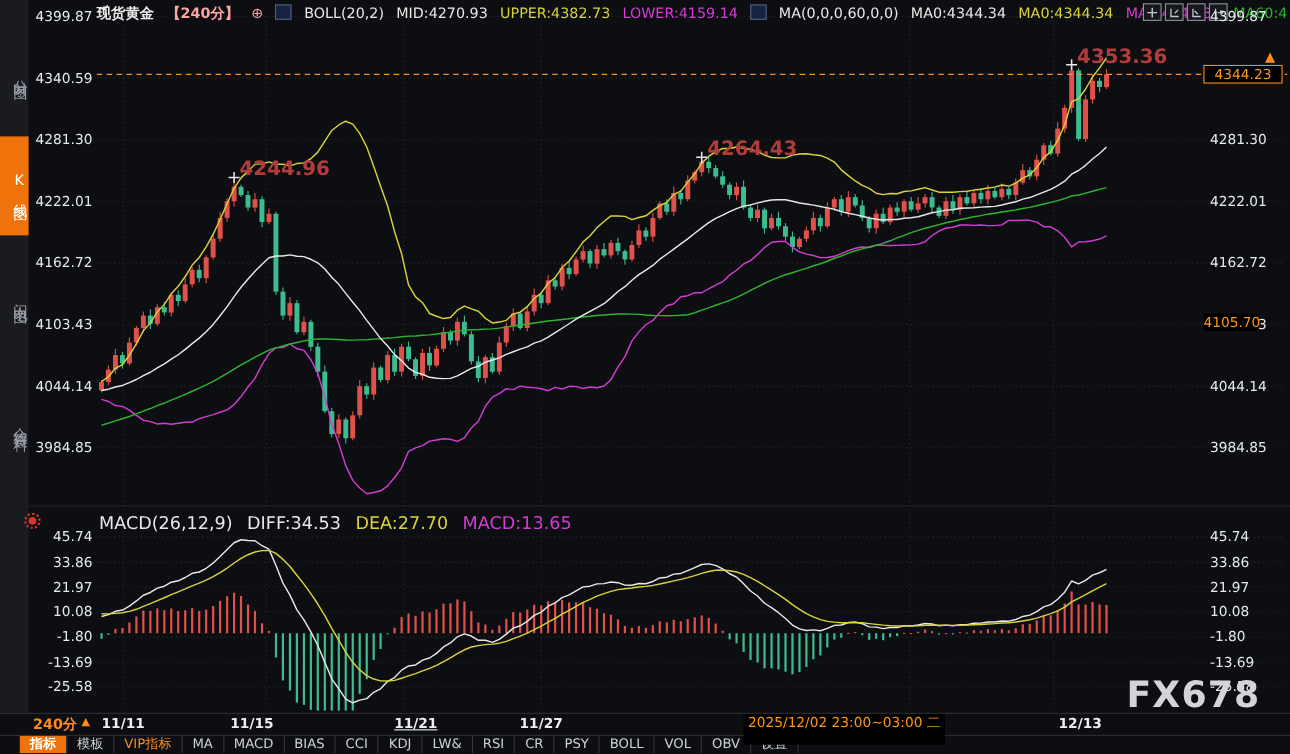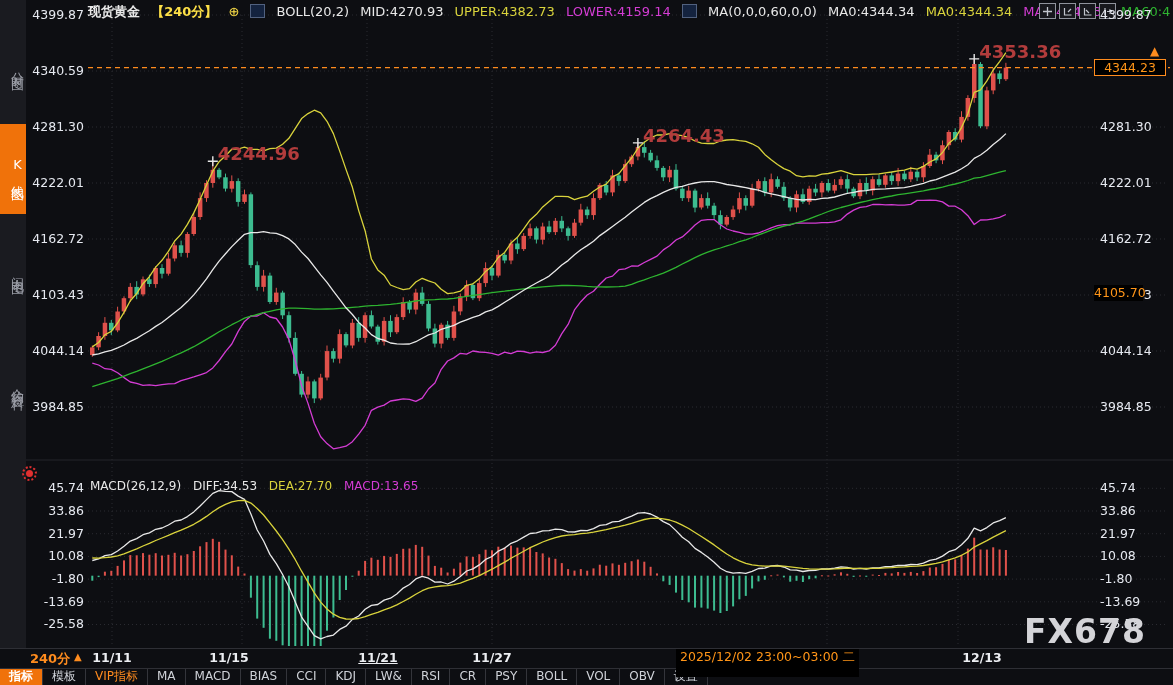--- a/index.html
+++ b/index.html
@@ -9,54 +9,54 @@
   .grid{stroke:#2a2b31;stroke-width:1;stroke-dasharray:1 3;}
   .ln{fill:none;stroke-width:1.3;stroke-linejoin:round;}
   
   #sidebar{position:absolute;left:0;top:0;width:26px;height:648px;background:#1a1b20;}
   .side-tab{position:absolute;left:0;width:26px;writing-mode:vertical-rl;text-orientation:upright;
       text-align:center;font-size:13px;color:#9a9da6;letter-spacing:3px;cursor:pointer;}
   .side-tab.active{background:#f0720a;color:#fff;}
   
   #header{position:absolute;left:88px;top:3px;height:16px;white-space:nowrap;font-size:13px;color:#dcdcdc;}
   #header span{margin-right:7px;}
-  .c-orange{color:#fde047;} .c-yellow{color:#d9d33c;} .c-mag{color:#d43cd4;} .c-green{color:#2eb430;}
+  .c-orange{color:#fca5a5;} .c-yellow{color:#d9d33c;} .c-mag{color:#d43cd4;} .c-green{color:#2eb430;}
   .c-white{color:#e8e8e8;}
   .mini-ic{display:inline-block;width:13px;height:12px;background:#14233f;border:1px solid #51617f;
       vertical-align:-2px;margin-right:5px;}
   
   #toolbar{position:absolute;left:1036px;top:3px;display:flex;}
   .tool{width:15px;height:14px;border:1px solid #8f939c;margin-left:3px;display:flex;
       align-items:center;justify-content:center;cursor:pointer;background:#17181d;}
   .tool svg{position:static;}
   
   .axis-label{position:absolute;font-size:12.5px;color:#e6e9f0;width:54px;}
   .al-left{left:30px;text-align:right;}
   .al-right{left:1100px;text-align:left;}
   .price-annot{position:absolute;font-size:18px;font-weight:700;color:#b23c3c;}
   #cur-price-box{position:absolute;left:1094px;top:59px;width:70px;height:15px;border:1px solid #ff8c1e;
       background:#000;color:#ff9518;font-size:12.5px;text-align:center;line-height:15px;}
   #cur-price-arrow{position:absolute;left:1150px;top:44px;color:#ff8c1e;font-size:12px;}
   #sec-price-box{position:absolute;left:1094px;top:285px;width:49px;height:16px;
       background:#000;color:#ff9518;font-size:12.5px;text-align:center;line-height:16px;}
   
-  #macd-row{position:absolute;left:90px;top:479px;font-size:12px;white-space:nowrap;}
+  #macd-row{position:absolute;left:90px;top:466px;font-size:16px;white-space:nowrap;}
   #macd-row span{margin-right:8px;}
   #burst{position:absolute;left:26px;top:470px;width:7px;height:7px;background:#e03030;
       border-radius:50%;outline:2px dotted #e03030;outline-offset:2px;}
   
   #xstrip{position:absolute;left:0;top:648px;width:1173px;height:20px;border-top:1px solid #2e2f35;box-sizing:border-box;}
   #period-label{position:absolute;left:30px;top:650px;font-size:13px;font-weight:700;color:#ff8c1e;}
   #period-arrow{position:absolute;left:74px;top:651px;font-size:10px;color:#ff8c1e;cursor:pointer;}
   .date-label{position:absolute;top:650px;width:46px;text-align:center;font-size:12.5px;font-weight:600;color:#eceef2;}
   #xtooltip{position:absolute;left:676px;top:649px;height:28px;background:#000;color:#ff9518;
       font-size:12.5px;line-height:16px;padding:0 4px;white-space:nowrap;z-index:3;}
   
   #tabbar{position:absolute;left:0;top:668px;width:1173px;height:17px;background:#0d0e12;
-      border-top:1px solid #2e2f35;display:flex;box-sizing:border-box;}
+      border-top:1px solid #2e2f35;display:flex;padding-left:18px;box-sizing:border-box;}
   .tab{height:16px;line-height:15px;padding:0 9px;font-size:12px;color:#cfd2d8;
       border-right:1px solid #34353b;cursor:pointer;white-space:nowrap;}
   .tab.active{background:#f0720a;color:#fff;font-weight:700;}
   .tab.vip{color:#ff8b1f;}
   #tab-grid-icon{position:absolute;left:3px;top:670px;font-size:11px;color:#aab0ba;}
   #watermark{position:absolute;left:1024px;top:612px;font-size:33px;font-weight:600;
       letter-spacing:1px;color:#d4d4d8;}
 </style>
 </head>
 <body>

